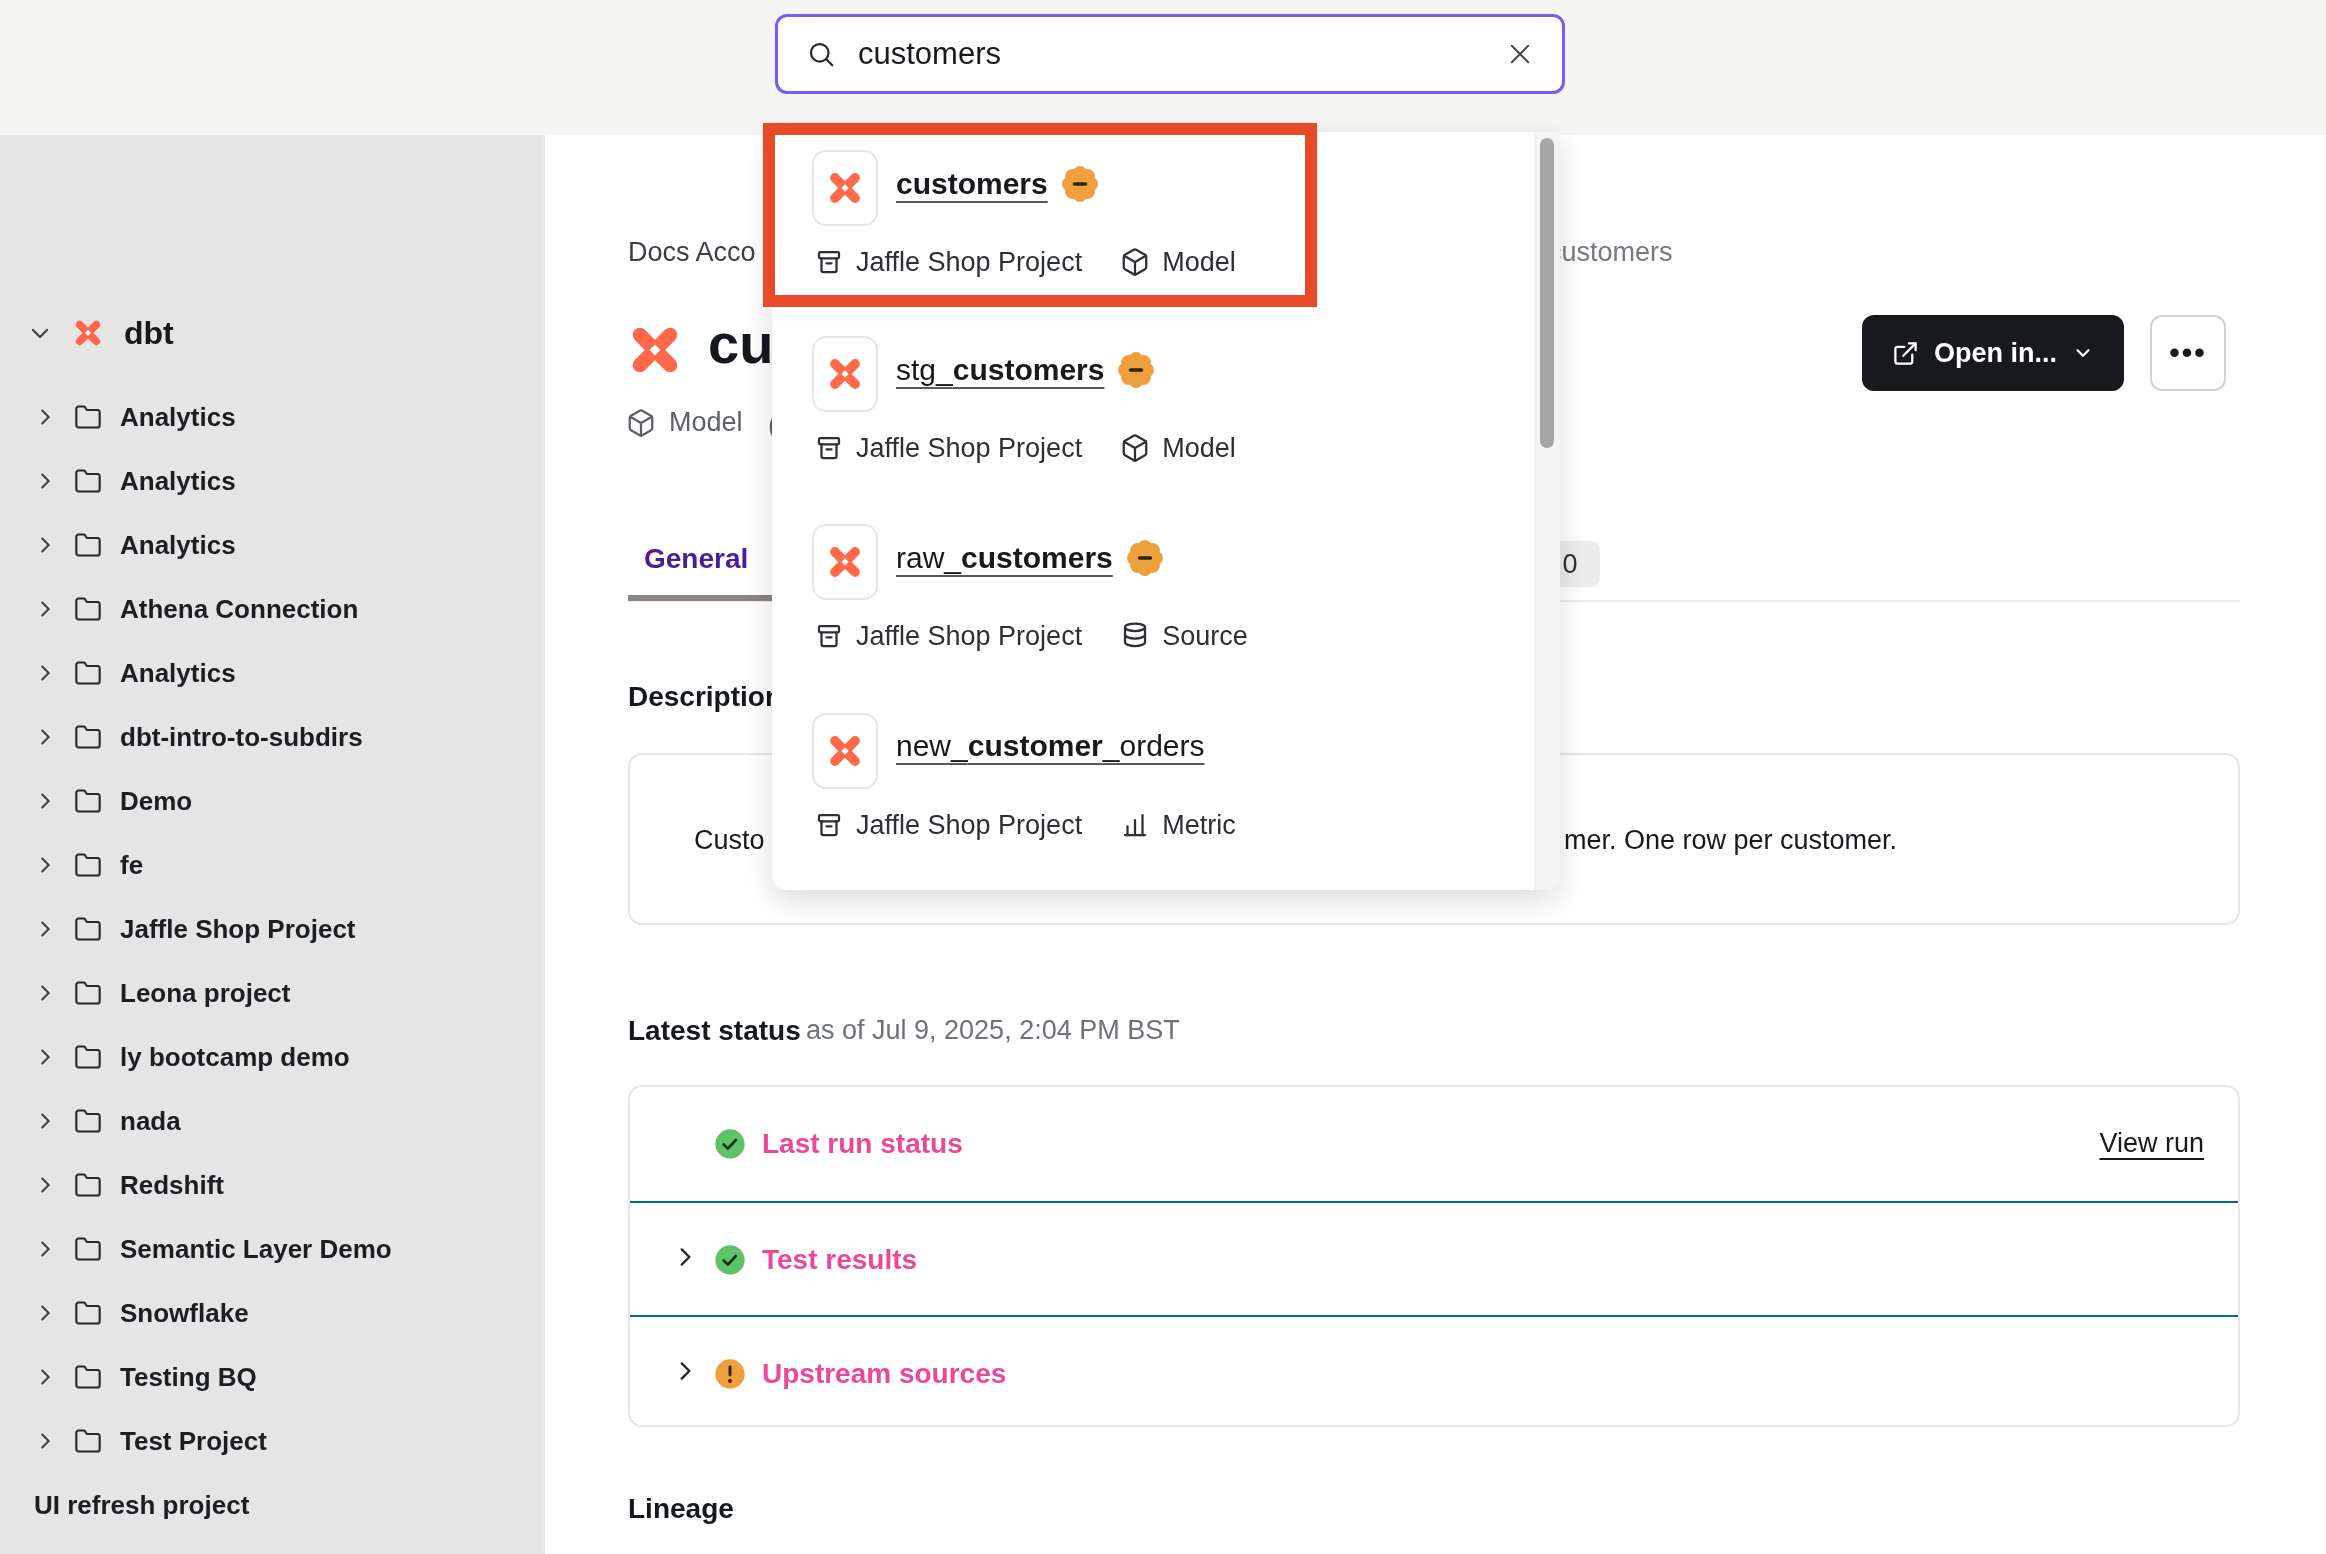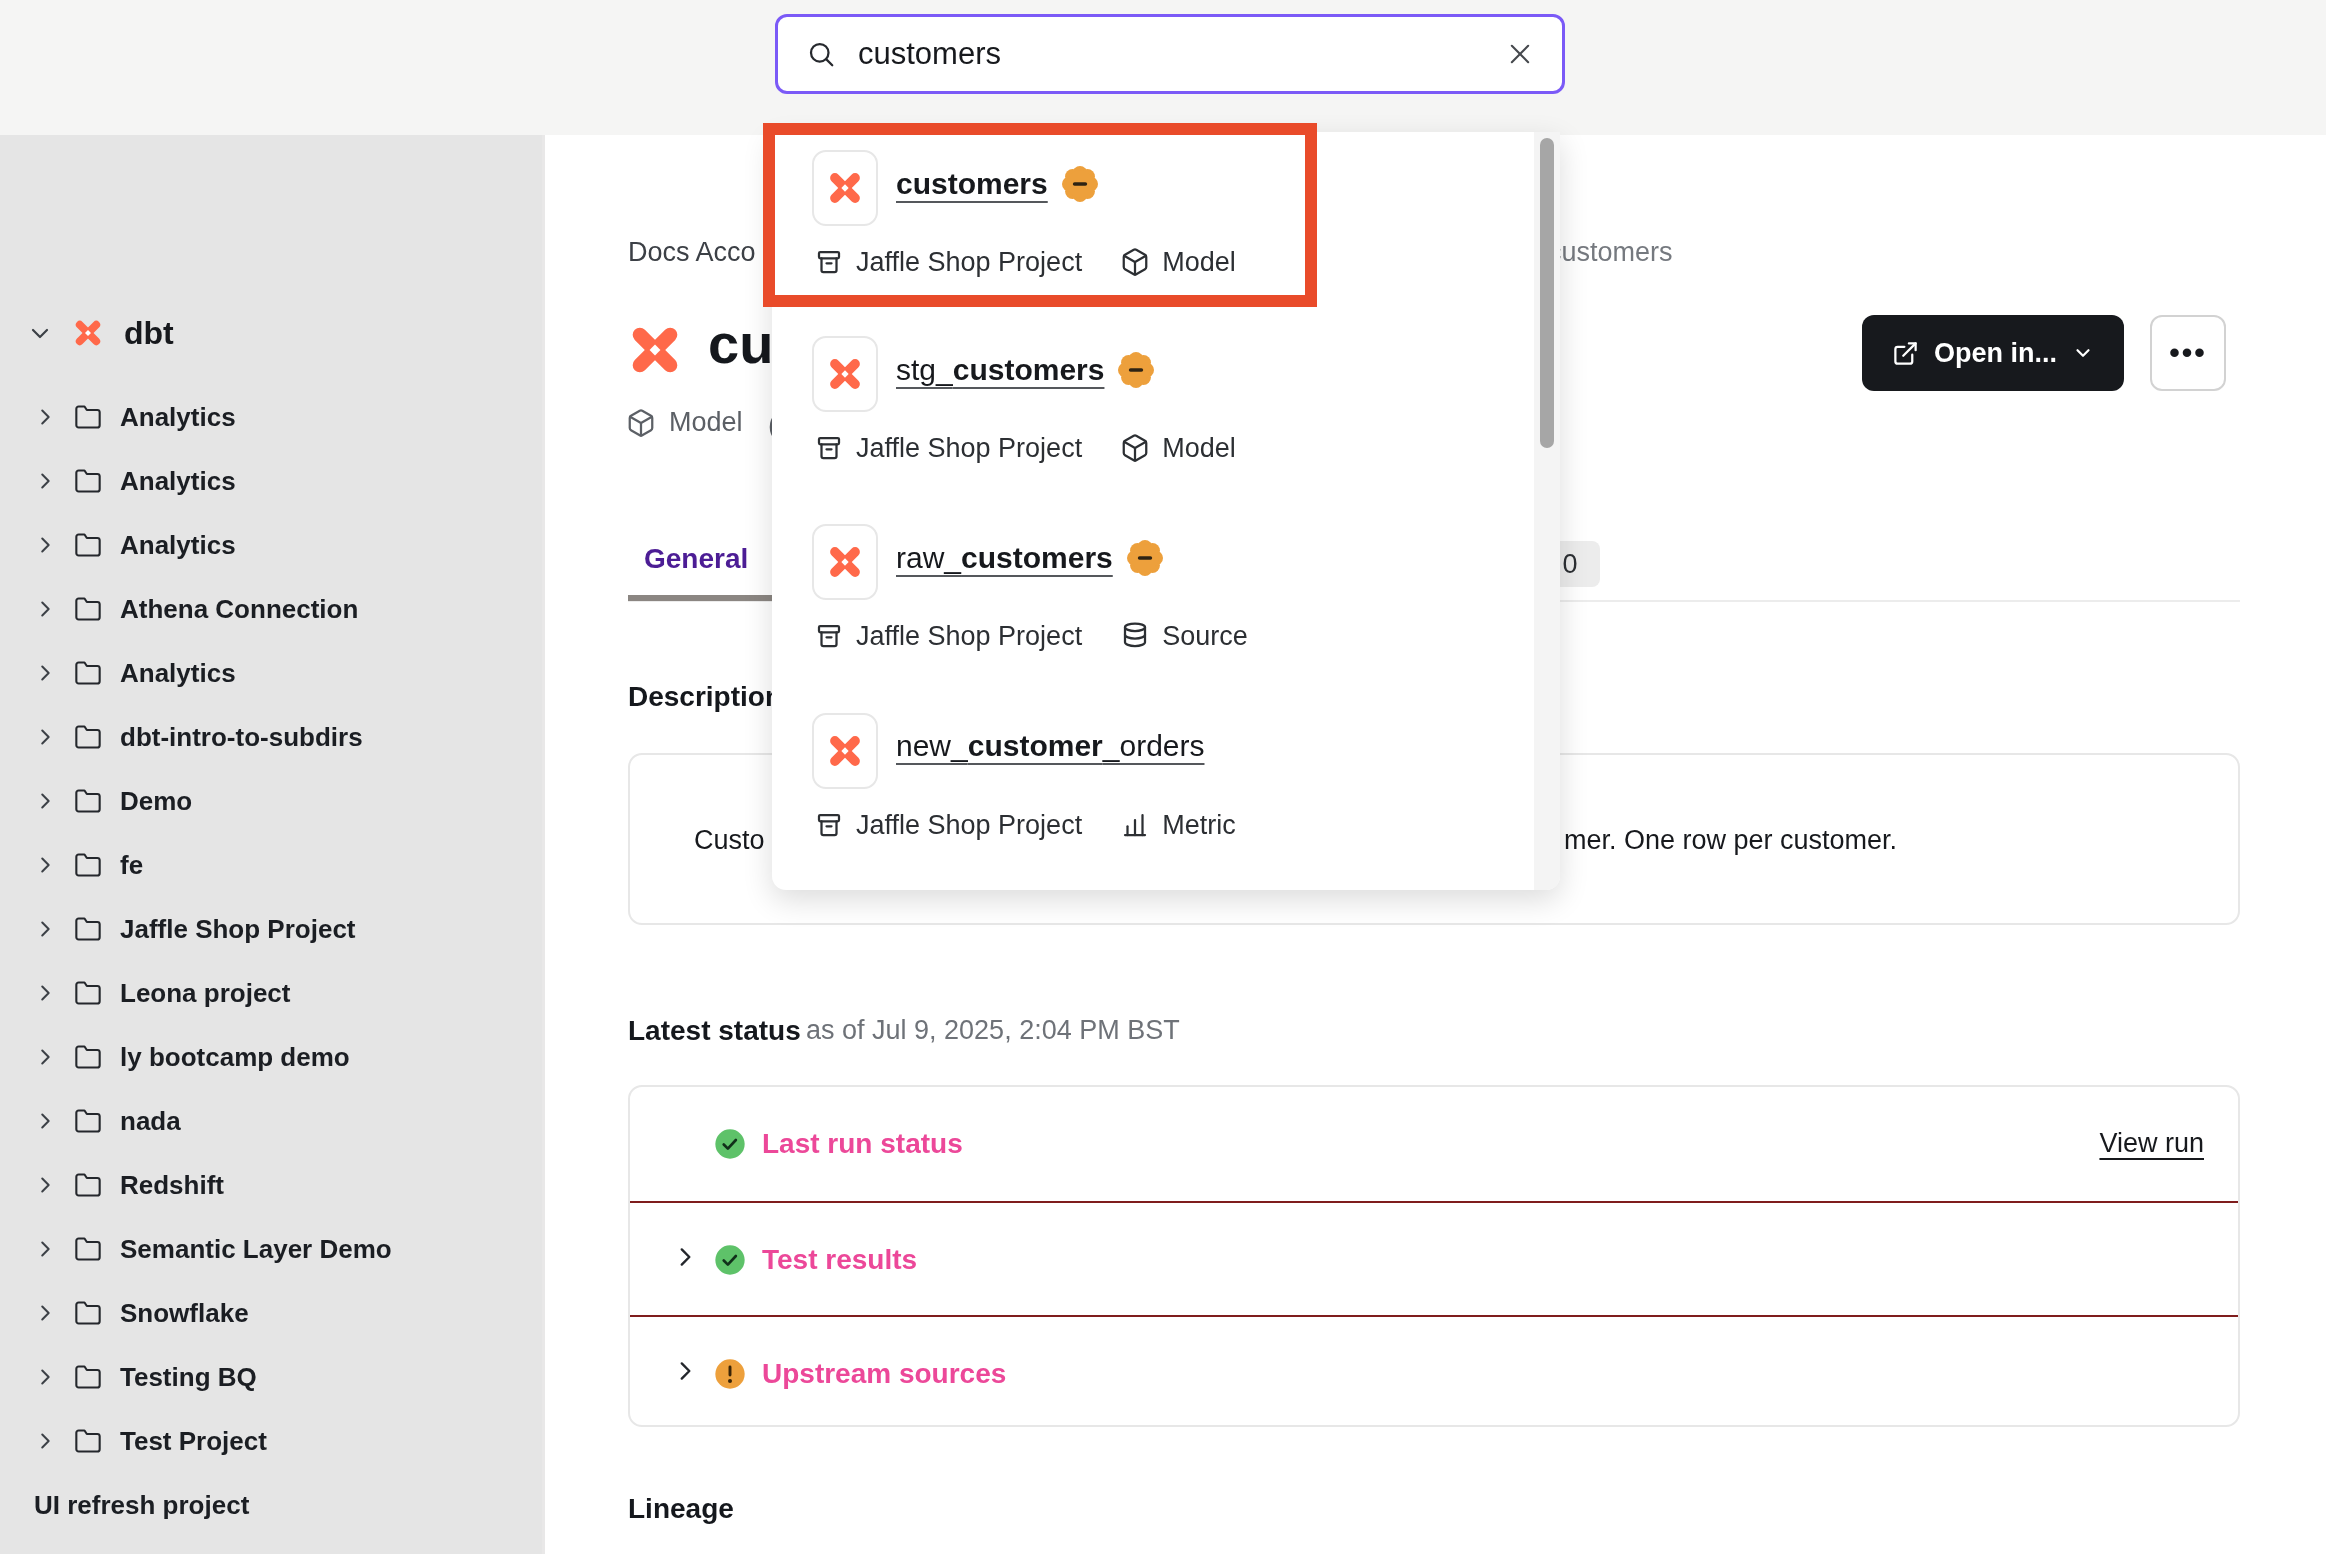--- a/index.html
+++ b/index.html
@@ -59,21 +59,21 @@
 
   .desc-card { position:absolute; left:80px; top:618px; width:1612px; height:172px;
     border:2px solid #e7e7e7; border-radius:14px; background:#fff; }
   .desc-frag { position:absolute; top:70px; font-size:27px; color:#17191d; white-space:nowrap; }
   .desc-frag.left { left:64px; }
   .desc-frag.right { left:934px; }
 
   .status-card { position:absolute; left:80px; top:950px; width:1612px; height:342px;
     border:2px solid #e7e7e7; border-radius:14px; background:#fff; }
   .status-row { position:absolute; left:0; width:100%; height:114px; }
-  .status-row + .status-row { border-top:2px solid #7f1d1d; }
+  .status-row + .status-row { border-top:2px solid #0369a1; }
   .row1 { top:0; } .row2 { top:114px; } .row3 { top:228px; }
   .status-row .chev { position:absolute; left:42px; top:41px; color:#24272c; }
   .status-row .sicon { position:absolute; left:84px; top:41px; }
   .status-row .slabel { position:absolute; left:132px; top:41px; font-size:28px; font-weight:700; color:#ec4899; }
   .view-run { position:absolute; right:34px; top:41px; font-size:27px; color:#17191d;
     text-decoration:underline; text-underline-offset:6px; cursor:pointer; }
 
   
   .dropdown { position:absolute; left:772px; top:132px; width:788px; height:758px; background:#fff;
     border-radius:0 0 14px 14px; box-shadow:0 10px 30px rgba(0,0,0,.14); z-index:40; }

